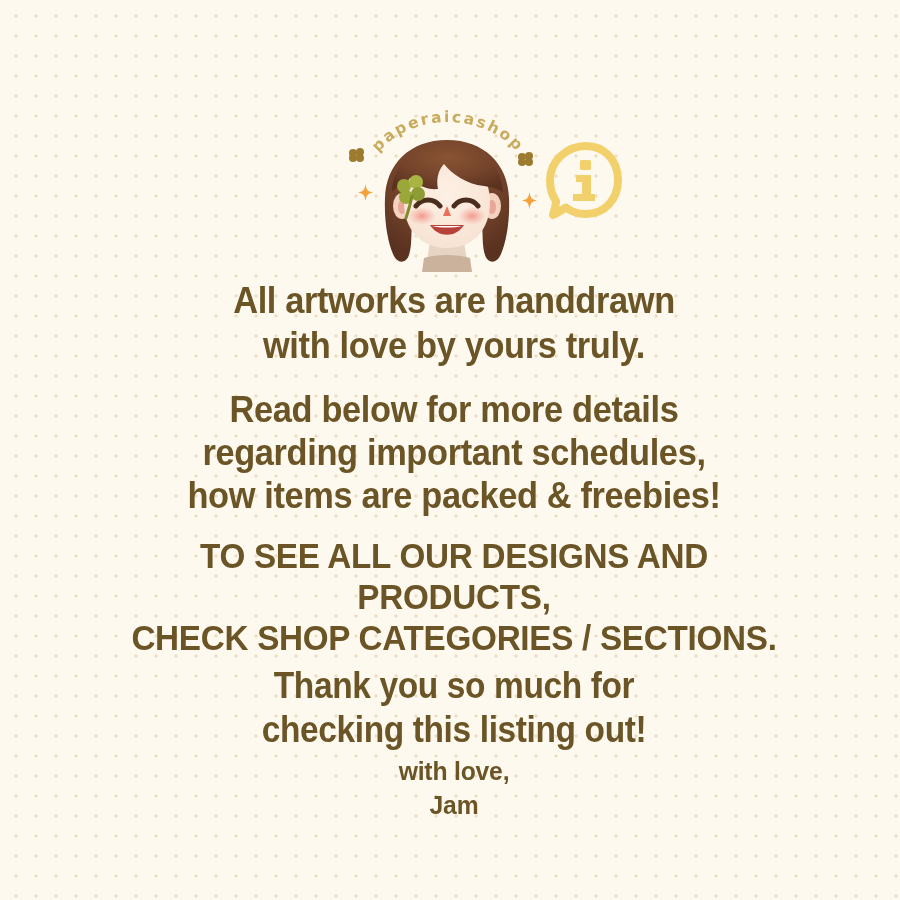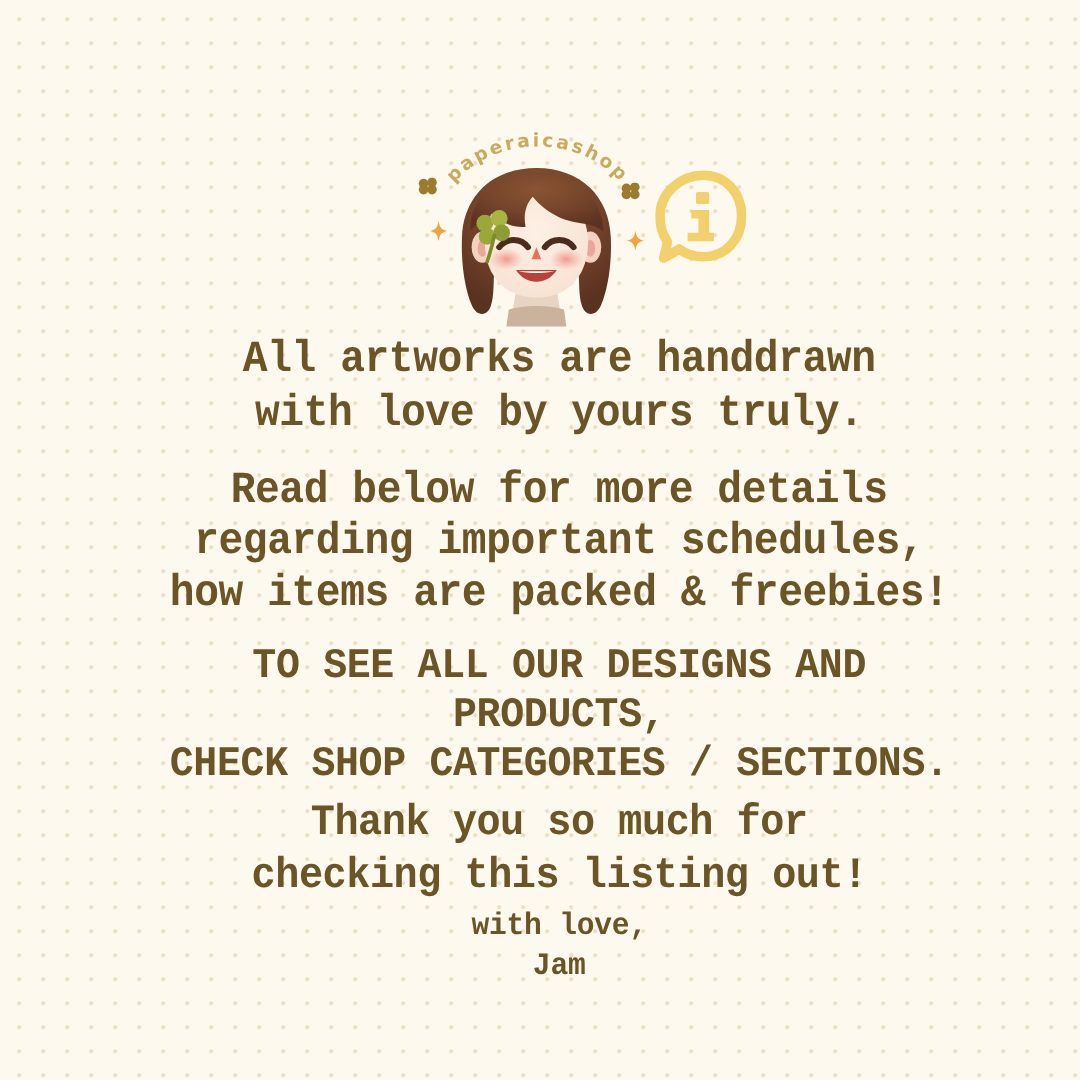--- a/index.html
+++ b/index.html
@@ -85,26 +85,26 @@
     position: absolute;
     left: 546px;
     top: 140px;
     width: 76px;
     height: 88px;
   }
 
   
   .text-stack {
     position: absolute;
-    left: 16px;
+    left: 4px;
     top: 278px;
     width: 776px;
     text-align: center;
     color: #6b5526;
-    font-family: Liberation Mono, monospace;
+    font-family: Liberation Sans, sans-serif;
     font-weight: bold;
   }
 
   .para {
     width: 900px;
     text-align: center;
   }
   .para .line {
     display: block;
     white-space: nowrap;

